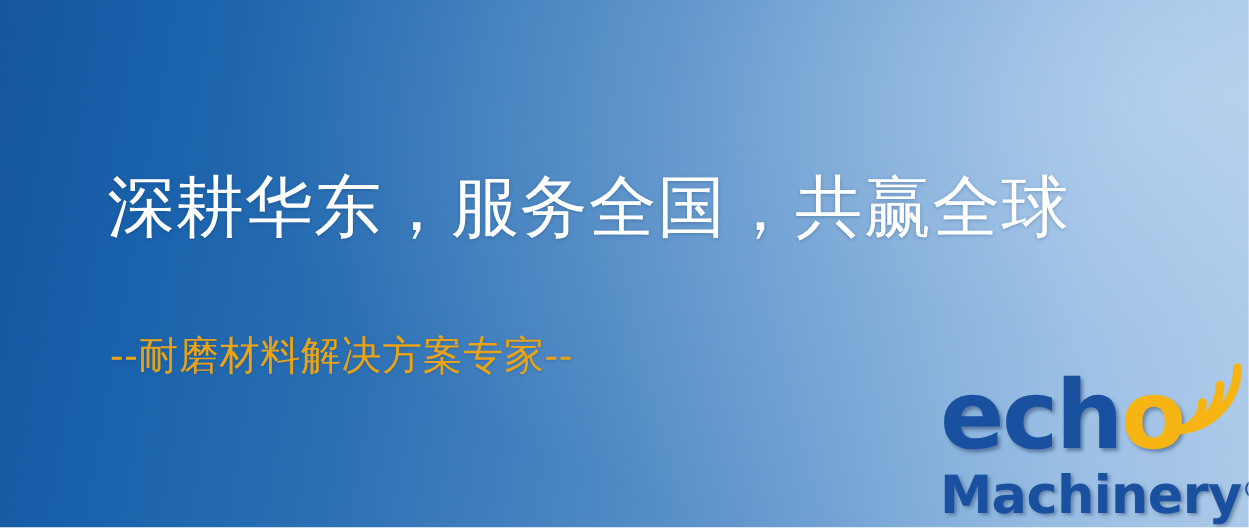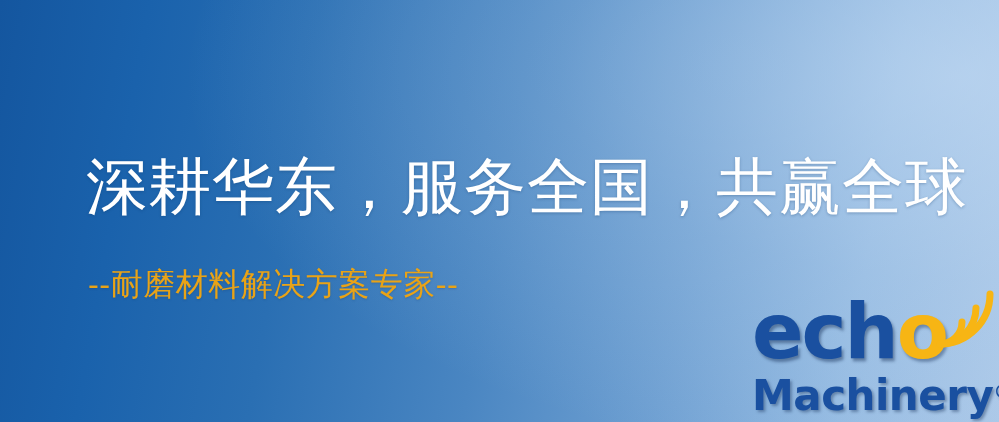--- a/index.html
+++ b/index.html
@@ -33,23 +33,23 @@
     pointer-events: none;
     background: radial-gradient(125% 150% at 96% 18%,
                 rgba(200,222,245,0.55) 0%,
                 rgba(190,215,240,0.22) 32%,
                 rgba(255,255,255,0.0) 62%);
   }
 
   .headline {
     position: absolute;
     left: 86px;
-    top: 152px;
+    top: 136px;
     font-family: "DejaVu Serif", "Liberation Serif", serif;
-    font-size: 62px;
+    font-size: 54px;
     line-height: 1.12;
     color: #ffffff;
     letter-spacing: 1px;
     white-space: nowrap;
     text-shadow: 0 1px 3px rgba(12,52,100,0.30);
     z-index: 3;
   }
 
   .subtitle {
     position: absolute;

